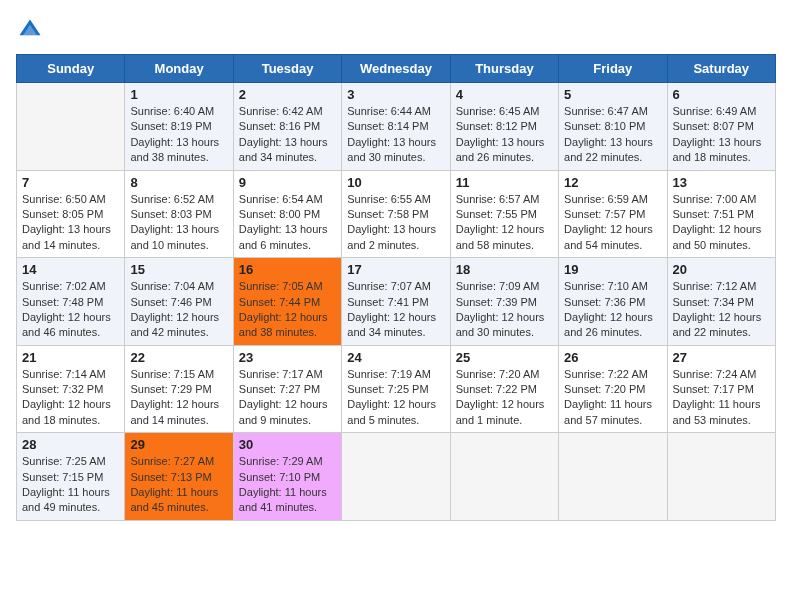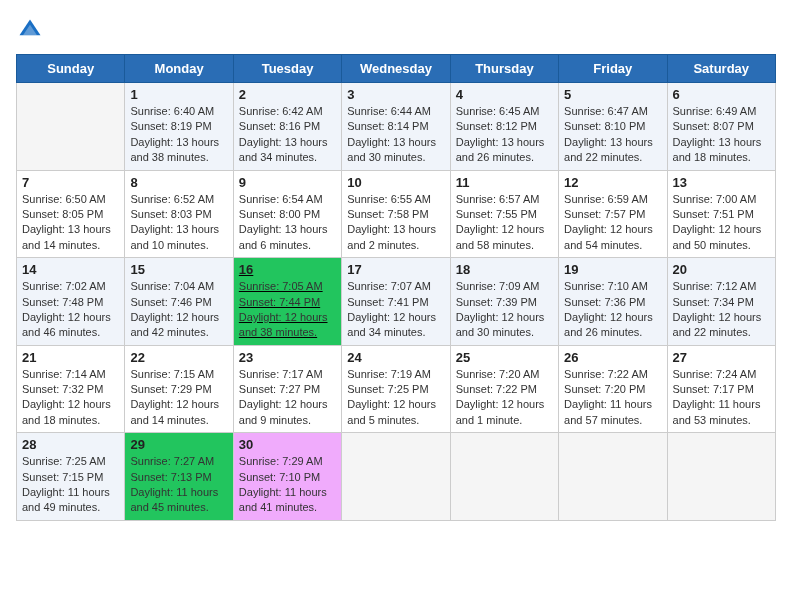--- a/index.html
+++ b/index.html
@@ -173,21 +173,21 @@
       </tr>
       <tr>
         <td style="background: rgb(240, 244, 250); margin-left: 46px;">
           <div class="day-number">14</div>
           <div class="day-info"><span>Sunrise: 7:02 AM</span><br><span>Sunset: 7:48 PM</span><br><span>Daylight: 12 hours</span><br><span>and 46 minutes.</span></div>
         </td>
         <td style="background: rgb(240, 244, 250);">
           <div class="day-number">15</div>
           <div class="day-info"><span>Sunrise: 7:04 AM</span><br><span>Sunset: 7:46 PM</span><br><span>Daylight: 12 hours</span><br><span>and 42 minutes.</span></div>
         </td>
-        <td style="background: #22c55e; text-decoration: underline;">
+        <td style="background: #f97316;">
           <div class="day-number">16</div>
           <div class="day-info"><span>Sunrise: 7:05 AM</span><br><span>Sunset: 7:44 PM</span><br><span>Daylight: 12 hours</span><br><span>and 38 minutes.</span></div>
         </td>
         <td style="background: rgb(240, 244, 250);">
           <div class="day-number">17</div>
           <div class="day-info"><span>Sunrise: 7:07 AM</span><br><span>Sunset: 7:41 PM</span><br><span>Daylight: 12 hours</span><br><span>and 34 minutes.</span></div>
         </td>
         <td style="background: rgb(240, 244, 250); margin-top: 8px;">
           <div class="day-number">18</div>
           <div class="day-info"><span>Sunrise: 7:09 AM</span><br><span>Sunset: 7:39 PM</span><br><span>Daylight: 12 hours</span><br><span>and 30 minutes.</span></div>
@@ -229,21 +229,21 @@
         <td>
           <div class="day-number">27</div>
           <div class="day-info"><span>Sunrise: 7:24 AM</span><br><span>Sunset: 7:17 PM</span><br><span>Daylight: 11 hours</span><br><span>and 53 minutes.</span></div>
         </td>
       </tr>
       <tr>
         <td style="background: rgb(240, 244, 250);">
           <div class="day-number">28</div>
           <div class="day-info"><span>Sunrise: 7:25 AM</span><br><span>Sunset: 7:15 PM</span><br><span>Daylight: 11 hours</span><br><span>and 49 minutes.</span></div>
         </td>
-        <td style="background: #22c55e;">
+        <td style="background: #f97316;">
           <div class="day-number">29</div>
           <div class="day-info"><span>Sunrise: 7:27 AM</span><br><span>Sunset: 7:13 PM</span><br><span>Daylight: 11 hours</span><br><span>and 45 minutes.</span></div>
         </td>
         <td style="background: #f0abfc;">
           <div class="day-number">30</div>
           <div class="day-info"><span>Sunrise: 7:29 AM</span><br><span>Sunset: 7:10 PM</span><br><span>Daylight: 11 hours</span><br><span>and 41 minutes.</span></div>
         </td>
         <td class="empty"></td>
         <td class="empty"></td>
         <td class="empty"></td>

